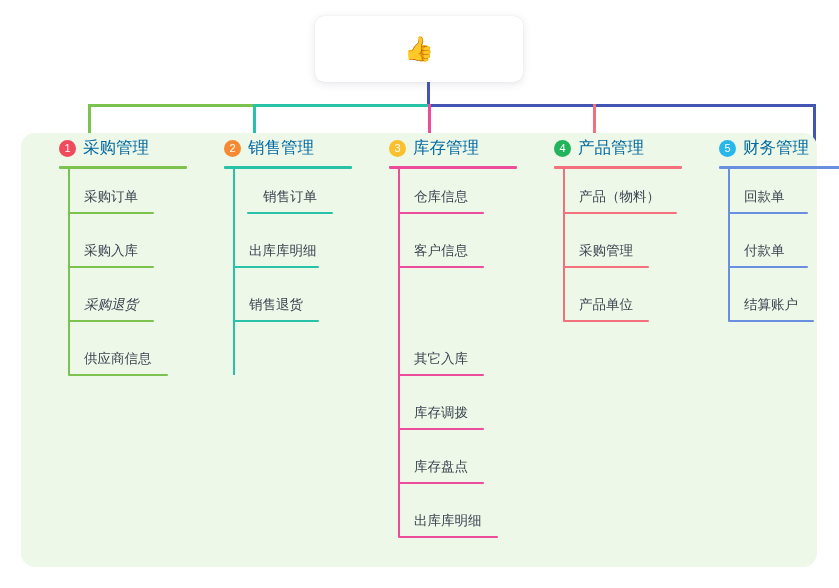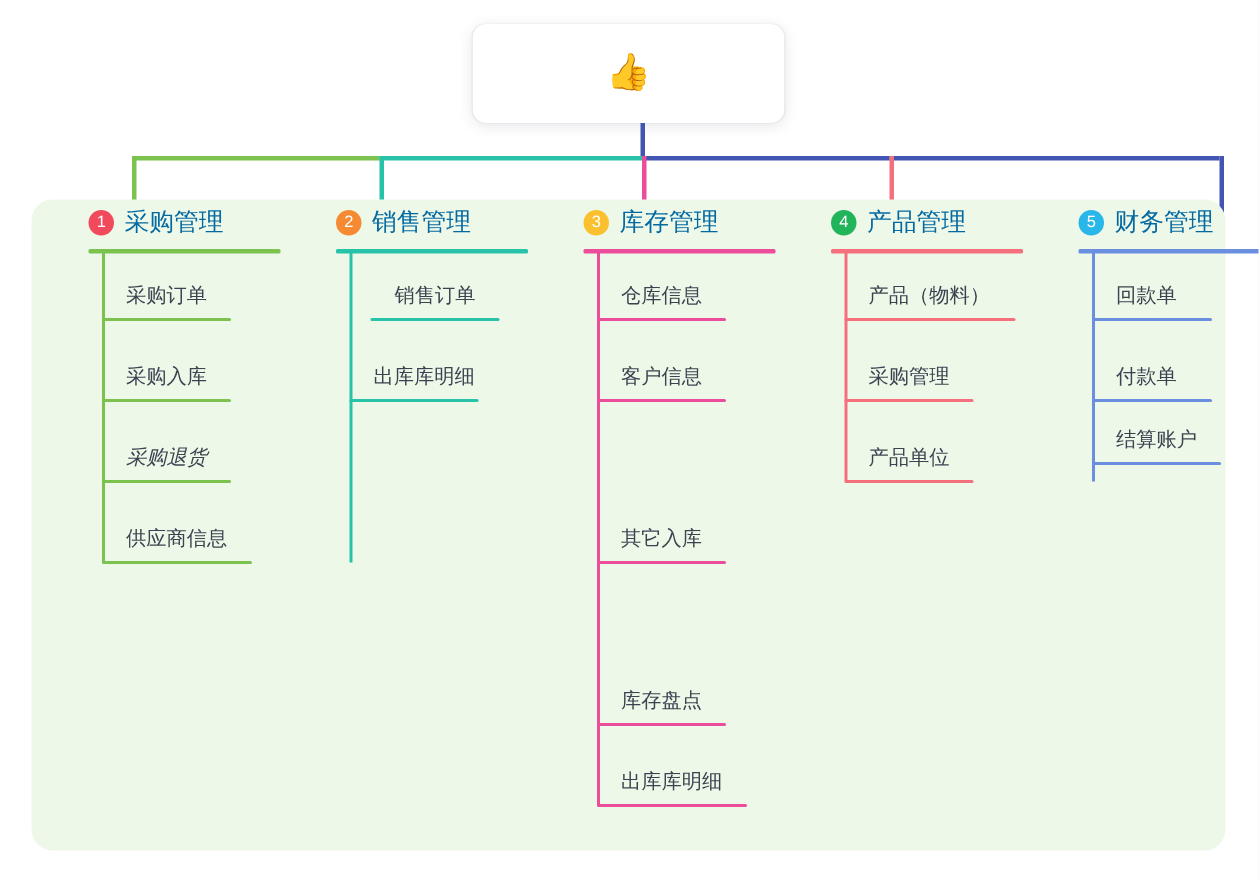--- a/index.html
+++ b/index.html
@@ -121,38 +121,46 @@
           <div class="head-rule" style="top: 33px; width: 128px; background: rgb(39, 194, 168);"></div>
           <div class="spine" style="left: 27px; top: 33px; height: 209px; background: rgb(39, 194, 168);"></div>
           <div class="leaf" style="left: 41px; top: 36px; width: 86px;">
             <span class="leaf-label">销售订单</span>
             <div class="leaf-rule" style="width: 86px; background: rgb(39, 194, 168);"></div>
           </div>
           <div class="leaf" style="left: 27px; top: 90px; width: 86px;">
             <span class="leaf-label">出库库明细</span>
             <div class="leaf-rule" style="width: 86px; background: rgb(39, 194, 168);"></div>
           </div>
+          <div class="leaf" style="left: 27px; top: 144px; width: 86px;">
+            <span class="leaf-label">销售退货</span>
+            <div class="leaf-rule" style="width: 86px; background: rgb(39, 194, 168);"></div>
+          </div>
         </div>
         <div class="col" style="left: 350px; width: 148px;">
           <div class="col-head">
             <span class="badge" style="background: rgb(251, 192, 45);">3</span>
             <span class="col-title">库存管理</span>
           </div>
           <div class="head-rule" style="top: 33px; width: 128px; background: rgb(236, 77, 155);"></div>
           <div class="spine" style="left: 27px; top: 33px; height: 371px; background: rgb(236, 77, 155);"></div>
           <div class="leaf" style="left: 27px; top: 36px; width: 86px; font-family: Liberation Mono, monospace;">
             <span class="leaf-label">仓库信息</span>
             <div class="leaf-rule" style="width: 86px; background: rgb(236, 77, 155);"></div>
           </div>
           <div class="leaf" style="left: 27px; top: 90px; width: 86px;">
             <span class="leaf-label">客户信息</span>
             <div class="leaf-rule" style="width: 86px; background: rgb(236, 77, 155);"></div>
           </div>
           <div class="leaf" style="left: 27px; top: 198px; width: 86px;">
             <span class="leaf-label">其它入库</span>
+            <div class="leaf-rule" style="width: 86px; background: rgb(236, 77, 155);"></div>
+          </div>
+          <div class="leaf" style="left: 27px; top: 252px; width: 86px;">
+            <span class="leaf-label">库存调拨</span>
             <div class="leaf-rule" style="width: 86px; background: rgb(236, 77, 155);"></div>
           </div>
           <div class="leaf" style="left: 27px; top: 306px; width: 86px;">
             <span class="leaf-label">库存盘点</span>
             <div class="leaf-rule" style="width: 86px; background: rgb(236, 77, 155);"></div>
           </div>
           <div class="leaf" style="left: 27px; top: 360px; width: 100px;">
             <span class="leaf-label">出库库明细</span>
             <div class="leaf-rule" style="width: 100px; background: rgb(236, 77, 155);"></div>
           </div>
@@ -185,21 +193,21 @@
           <div class="head-rule" style="top: 33px; width: 122px; background: rgb(107, 143, 224);"></div>
           <div class="spine" style="left: 27px; top: 33px; height: 155px; background: rgb(107, 143, 224);"></div>
           <div class="leaf" style="left: 27px; top: 36px; width: 80px;">
             <span class="leaf-label">回款单</span>
             <div class="leaf-rule" style="width: 80px; background: rgb(107, 143, 224);"></div>
           </div>
           <div class="leaf" style="left: 27px; top: 90px; width: 80px;">
             <span class="leaf-label">付款单</span>
             <div class="leaf-rule" style="width: 80px; background: rgb(107, 143, 224);"></div>
           </div>
-          <div class="leaf" style="left: 27px; top: 132px; width: 86px;">
+          <div class="leaf" style="left: 27px; top: 144px; width: 86px;">
             <span class="leaf-label">结算账户</span>
             <div class="leaf-rule" style="width: 86px; background: rgb(107, 143, 224);"></div>
           </div>
         </div>
       </div>
   </div>
 
 </div>
 
 </body></html>

